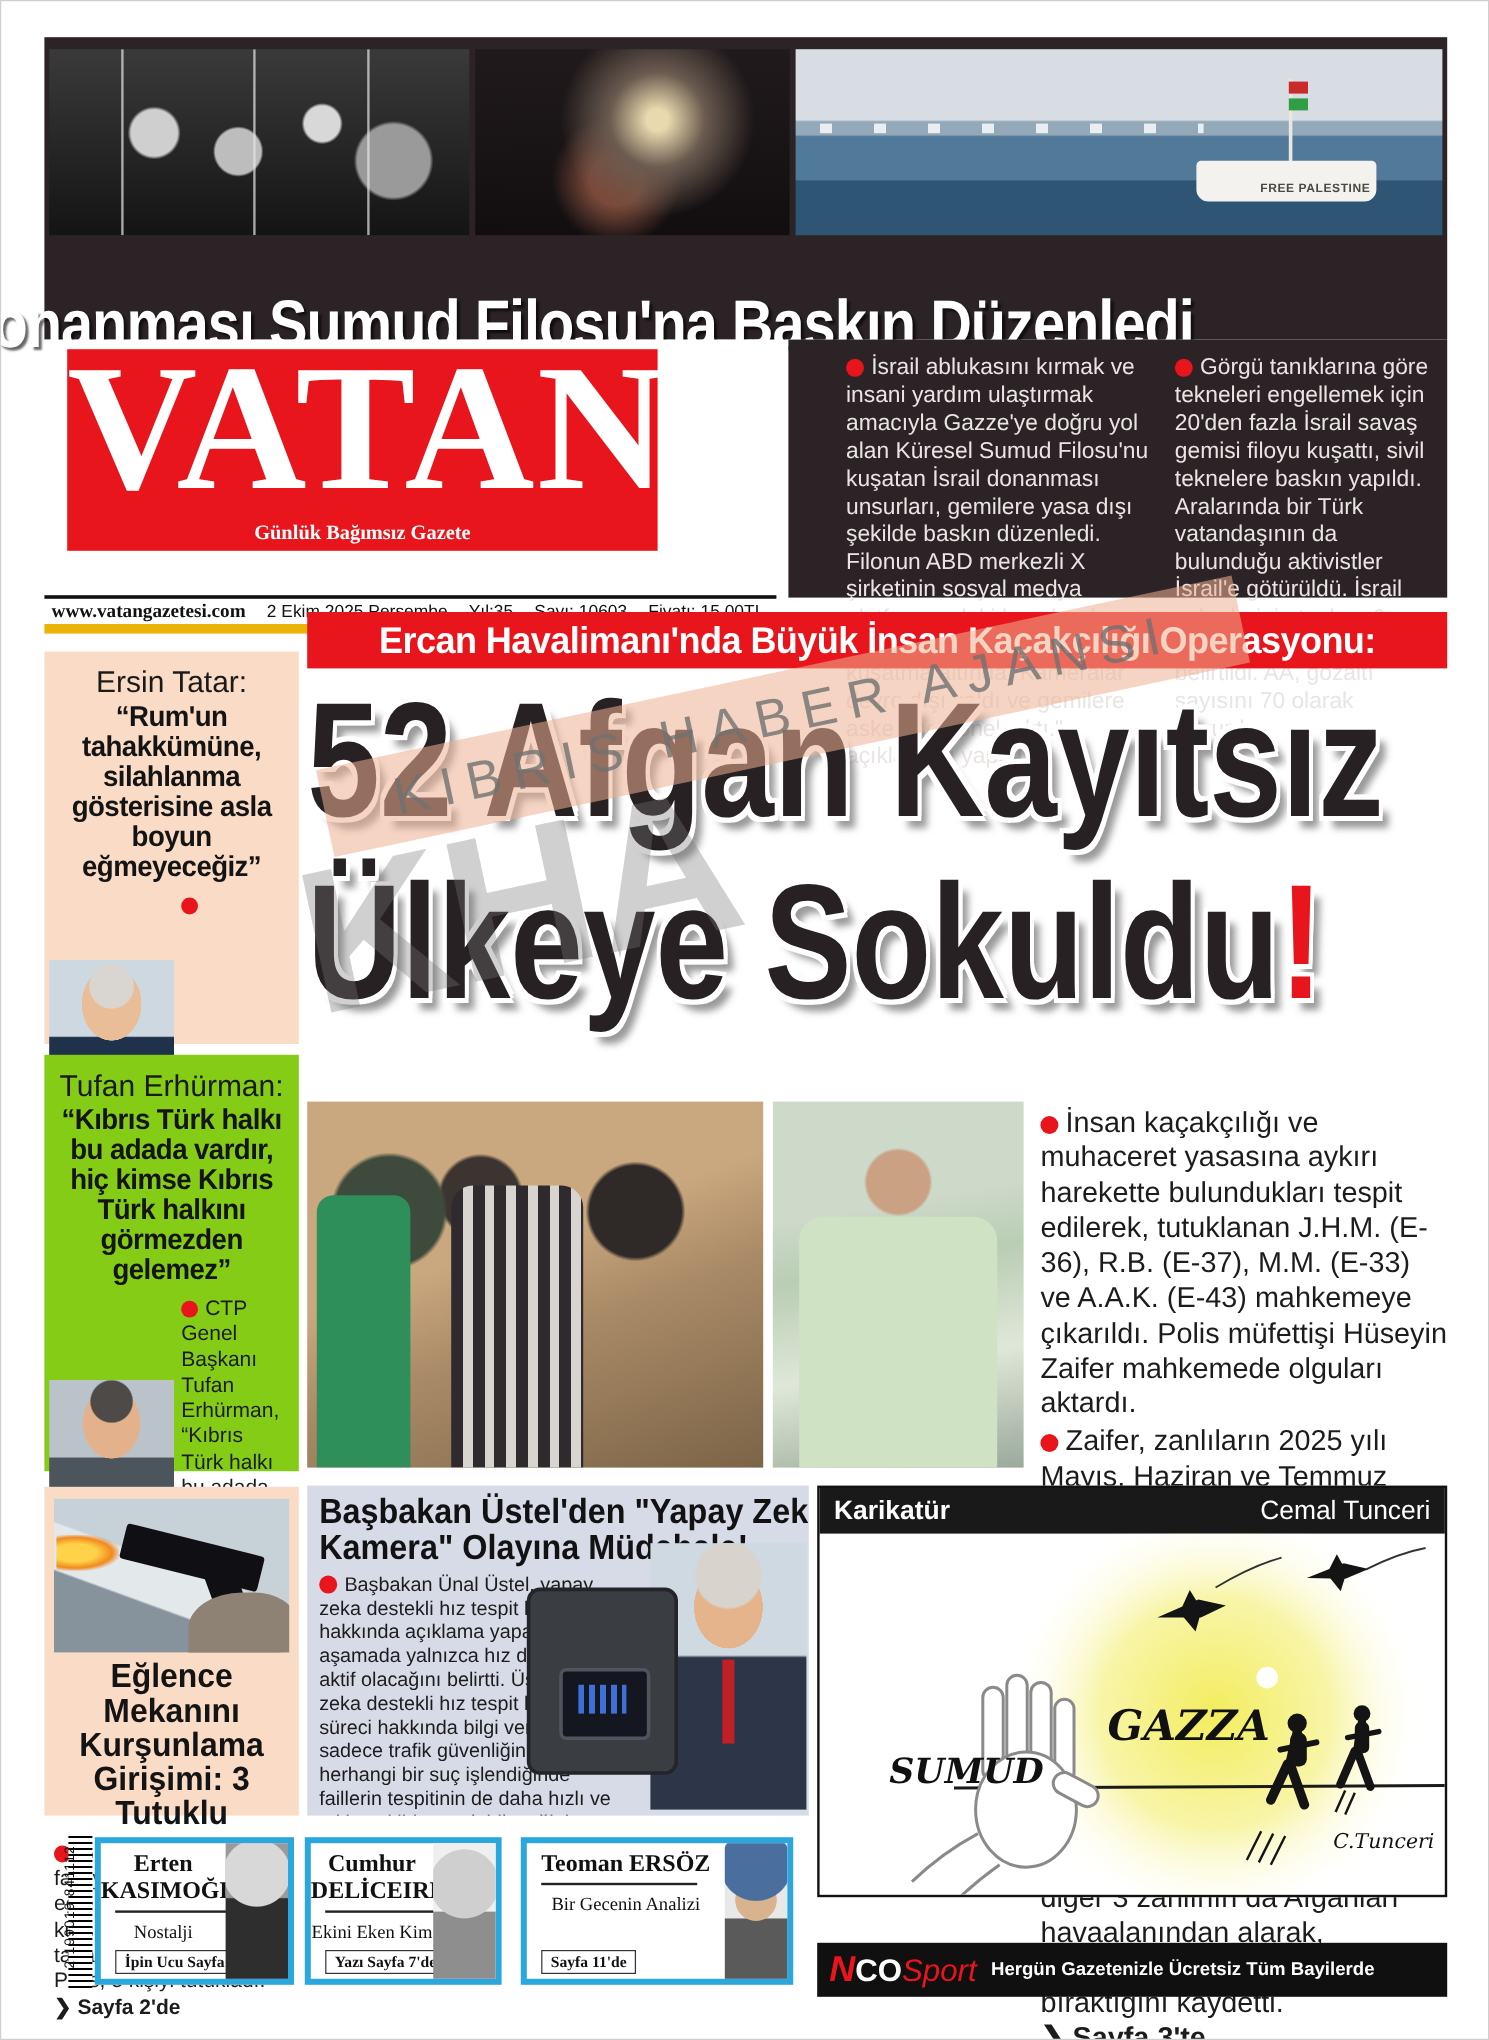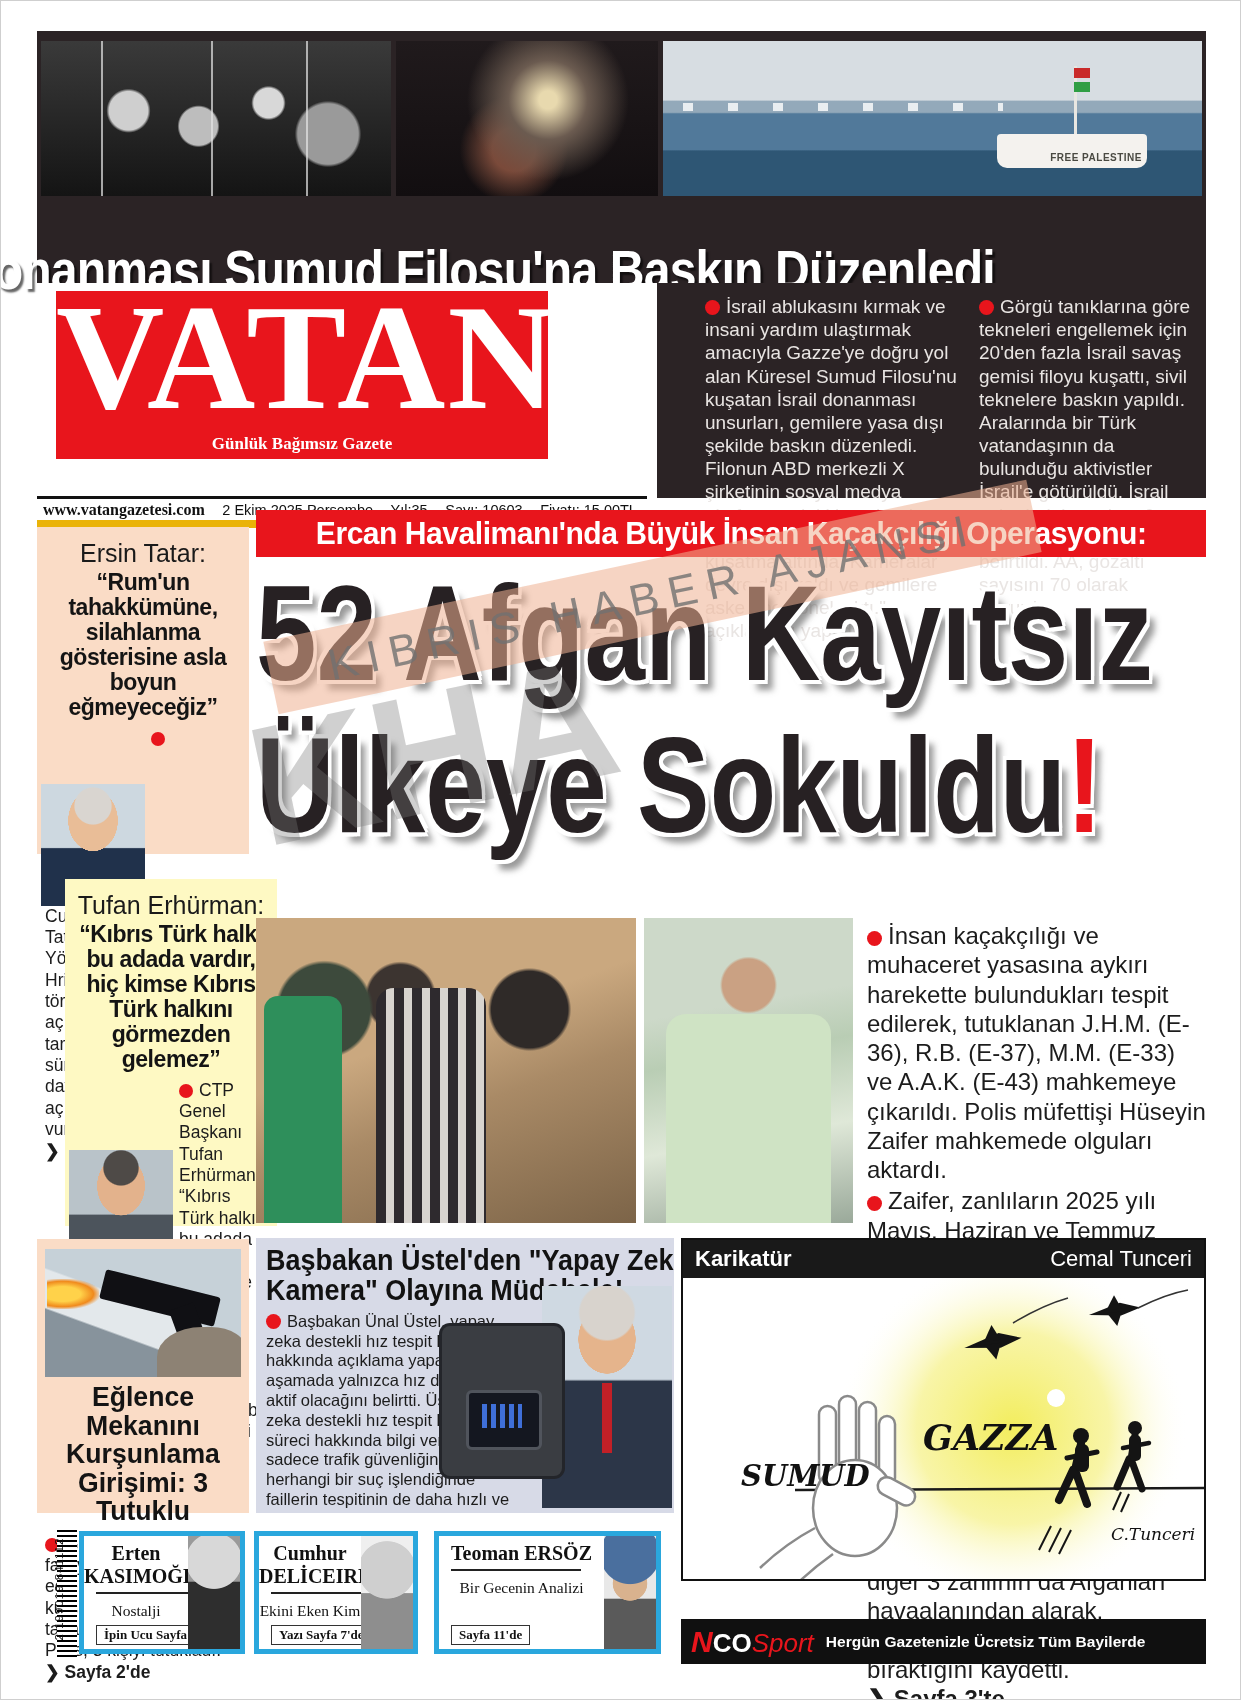--- a/index.html
+++ b/index.html
@@ -47,21 +47,21 @@
   
   .flot-col{position:absolute;top:12px;color:#e9e5e3;font-size:19px;line-height:1.22;}
   .flot-col1{left:48px;width:258px;}
   .flot-col2{left:322px;width:222px;}
   .bullet{display:inline-block;width:15px;height:15px;border-radius:50%;background:#e8151c;margin-right:6px;vertical-align:-2px;}
   .pref{font-weight:bold;white-space:nowrap;}
   .flot-col .pref{color:#fff;}
   
   .side-box{left:36px;width:212px;box-sizing:border-box;padding:10px 8px;}
   .peach{background:#fadcc6;}
-  .green{background:#fef9c3;margin-left:28px;}
+  .green{background:#84cc16;}
   .side-kicker{text-align:center;font-size:25px;color:#1a1a1a;margin:2px 0 2px;}
   .side-head{text-align:center;font-weight:bold;font-size:24px;line-height:1.04;color:#141414;letter-spacing:-.5px;
     transform:scaleX(.96);transform-origin:center;}
   .side-body{margin-top:8px;font-size:17.5px;line-height:1.22;color:#1c1c1c;}
   .side-body .bullet{width:14px;height:14px;}
   .portrait{float:left;margin:4px 6px 0 -4px;}
   .pt-tatar{width:104px;height:122px;margin-top:56px;
     background:radial-gradient(circle at 50% 18%,#d9d5d0 0 16%,transparent 17%),
                radial-gradient(ellipse 26px 32px at 50% 30%,#e9bd97 0 95%,transparent 96%),
                linear-gradient(180deg,#cdd8e0 0 52%,#20314b 53%);}
@@ -190,21 +190,21 @@
   <div class="abs dark-right">
     <div class="flot-col flot-col1">
       <span class="bullet"></span><span>İsrail ablukasını kırmak ve insani yardım ulaştırmak amacıyla Gazze'ye doğru yol alan Küresel Sumud Filosu'nu kuşatan İsrail donanması unsurları, gemilere yasa dışı şekilde baskın düzenledi. Filonun ABD merkezli X şirketinin sosyal medya platformundaki hesabında, "Gemilerimiz yasa dışı kuşatma altında. Kameralar devre dışı kaldı ve gemilere askeri personel çıktı." açıklaması yapıldı.</span>
     </div>
     <div class="flot-col flot-col2">
       <span class="bullet"></span><span>Görgü tanıklarına göre tekneleri engellemek için 20'den fazla İsrail savaş gemisi filoyu kuşattı, sivil teknelere baskın yapıldı. Aralarında bir Türk vatandaşının da bulunduğu aktivistler İsrail'e götürüldü.  İsrail askerlerinin toplam 6 gemiye müdahale ettiği belirtildi. AA, gözaltı sayısını 70 olarak duyurdu.</span>
       <span class="pref">❯ Sayfa 14'te</span>
     </div>
   </div>
 
-  <div class="abs side-box peach" style="top:526px;height:327px;">
+  <div class="abs side-box peach" style="top:542px;height:327px;">
     <div class="side-kicker">Ersin Tatar:</div>
     <div class="side-head">“Rum'un tahakkümüne, silahlanma gösterisine asla boyun eğmeyeceğiz”</div>
     <div class="side-body">
       <span class="portrait pt-tatar"></span>
       <span class="bullet"></span><span>Cumhurbaşkanı Ersin Tatar, Güney Kıbrıs Rum Yönetimi Lideri Nikos Hristodulidis'in askeri törende yaptığı açıklamaların Rum tarafının öteden beri sürdürdüğü tahakküm ve dayatma siyasetinin en açık göstergesi olduğunu vurgulayarak eleştirdi.</span>
       <span class="pref">❯ Sayfa 3'de</span>
     </div>
   </div>
 
   <div class="abs side-box green" style="top:878px;height:347px;">

